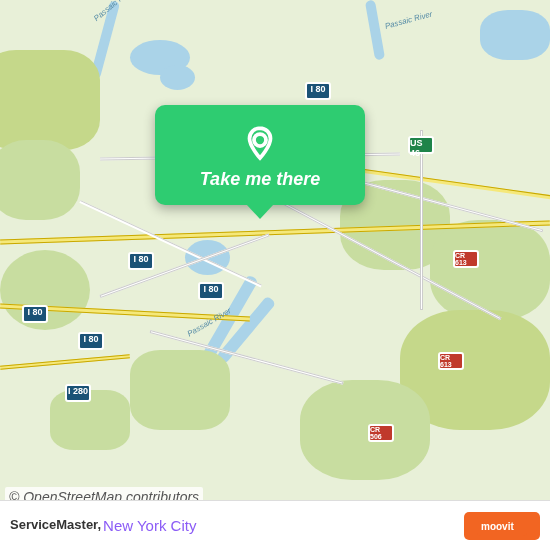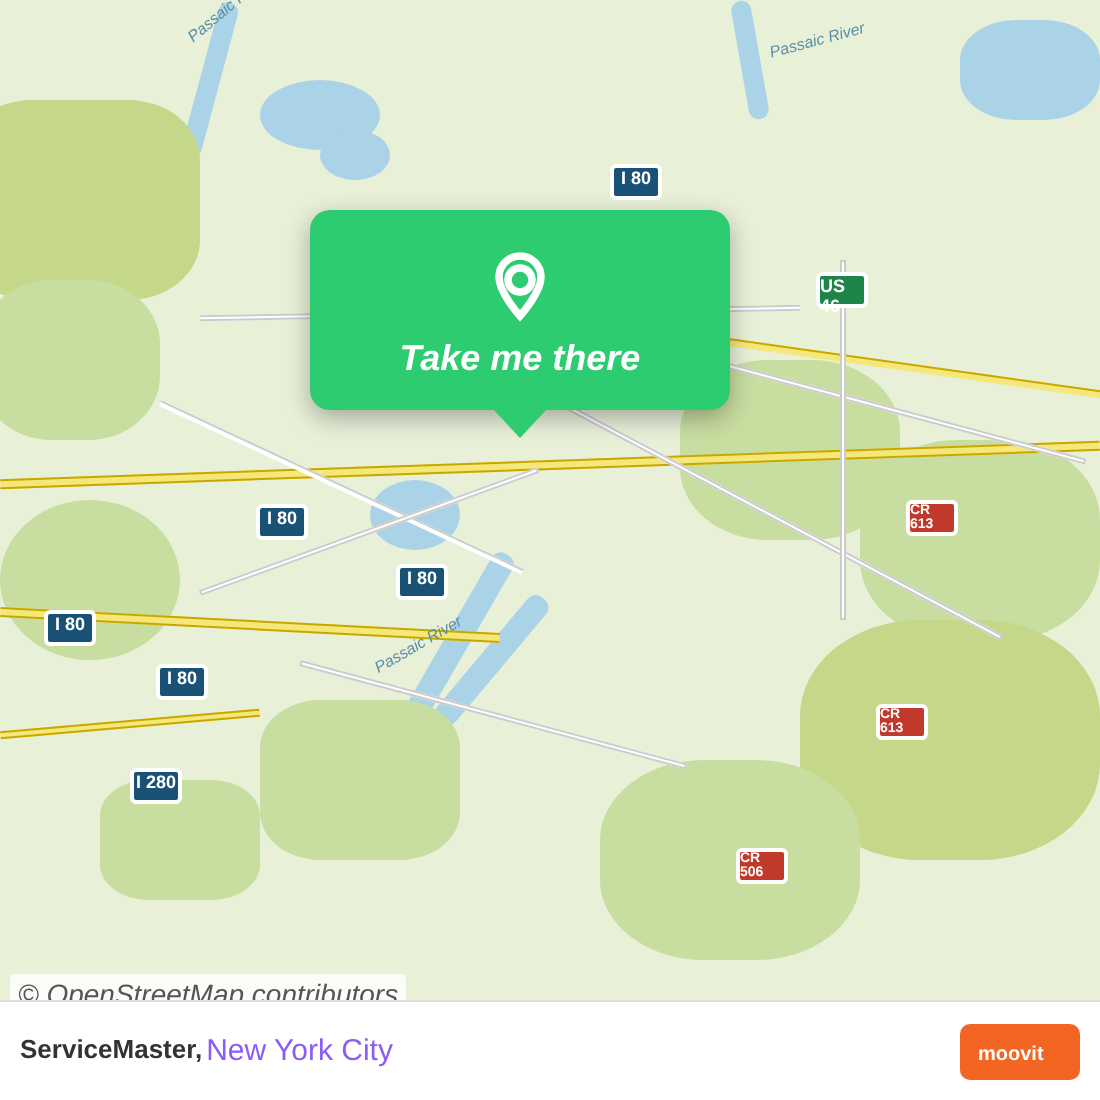--- a/index.html
+++ b/index.html
@@ -134,21 +134,21 @@
     }
 
     #app-city {
       font-size: 15px;
       color: #8b5cf6;
       margin-left: 2px;
     }
 
     
     #moovit-logo {
-      width: 60px;
+      width: 76px;
       height: 28px;
       background: #f26522;
       border-radius: 5px;
       display: flex;
       align-items: center;
       justify-content: center;
       color: white;
       font-size: 11px;
       font-weight: bold;
       margin-left: 8px;

